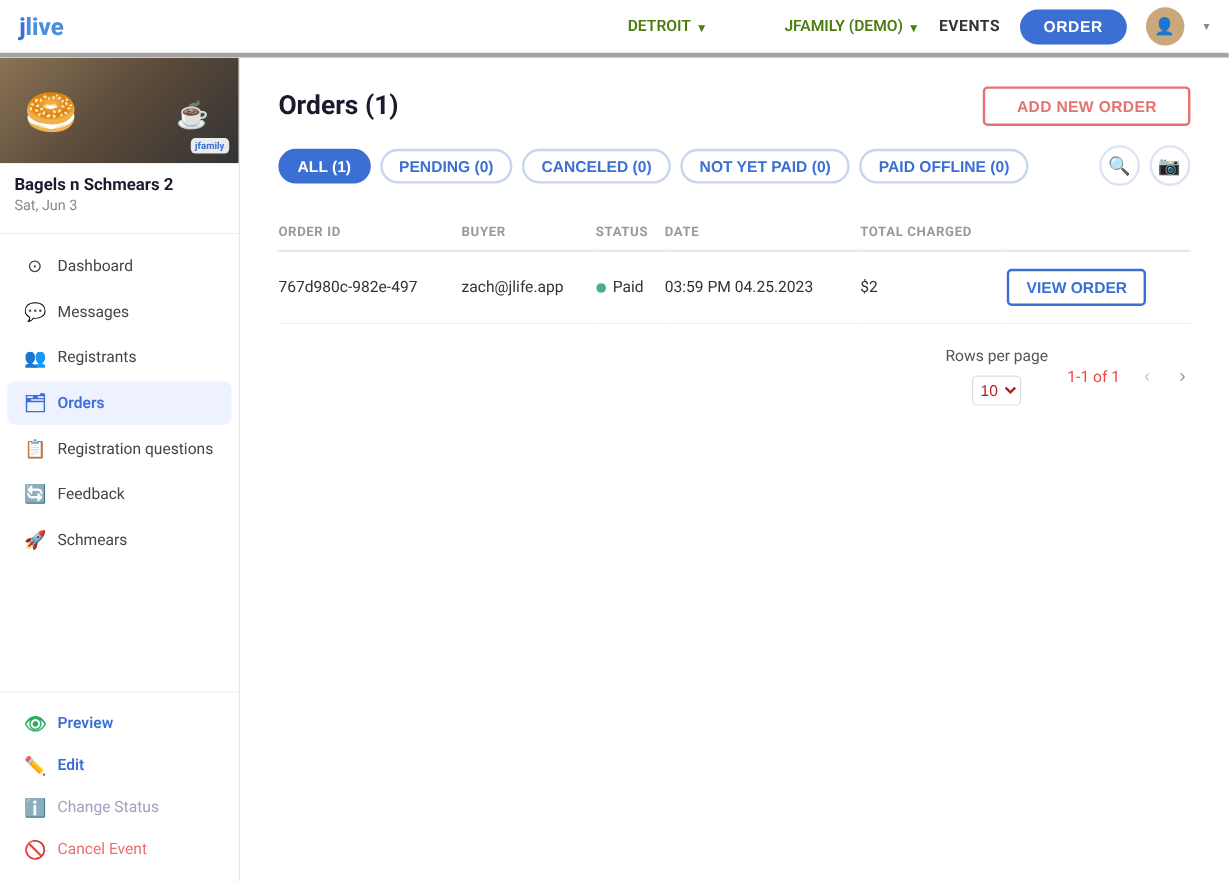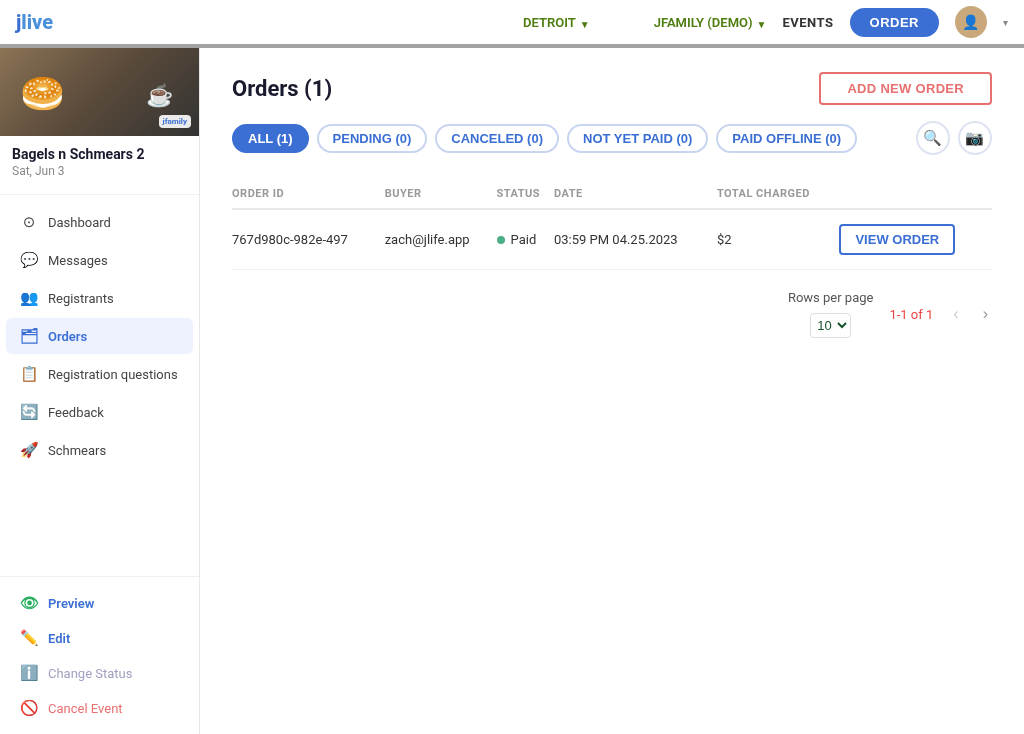--- a/index.html
+++ b/index.html
@@ -113,21 +113,21 @@
     .view-order-btn {
       border: 2px solid #3b6fd4; color: #3b6fd4; background: #fff;
       padding: 6px 14px; border-radius: 4px; font-size: 13px; font-weight: 600; cursor: pointer;
     }
 
     
     .pagination { display: flex; align-items: center; justify-content: flex-end; gap: 16px; margin-top: 20px; }
     .pagination-rpp { font-size: 13px; color: #555; display: flex; align-items: center; gap: 8px; flex-direction: column; }
     .pagination-select {
       border: 1px solid #ddd; border-radius: 4px; padding: 3px 2px; font-size: 13px;
-      color: #14532d; background: #fff; cursor: pointer;
+      color: #b91c1c; background: #fff; cursor: pointer;
     }
     .pagination-info { font-size: 13px; color: #ef4444; }
     .pagination-btn {
       background: none; border: none; font-size: 16px; color: #999; cursor: pointer; padding: 2px 4px;
     }
     .pagination-btn:disabled { color: #ccc; cursor: default; }
   </style>
 </head>
 <body>
 

